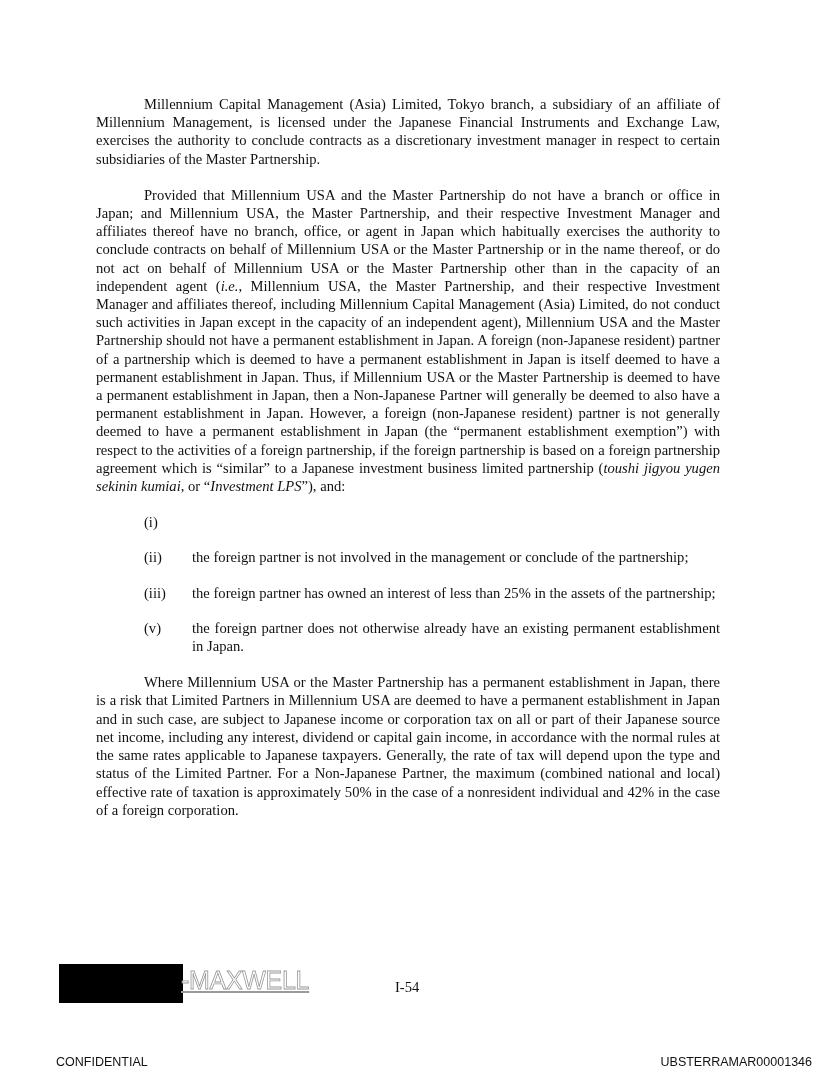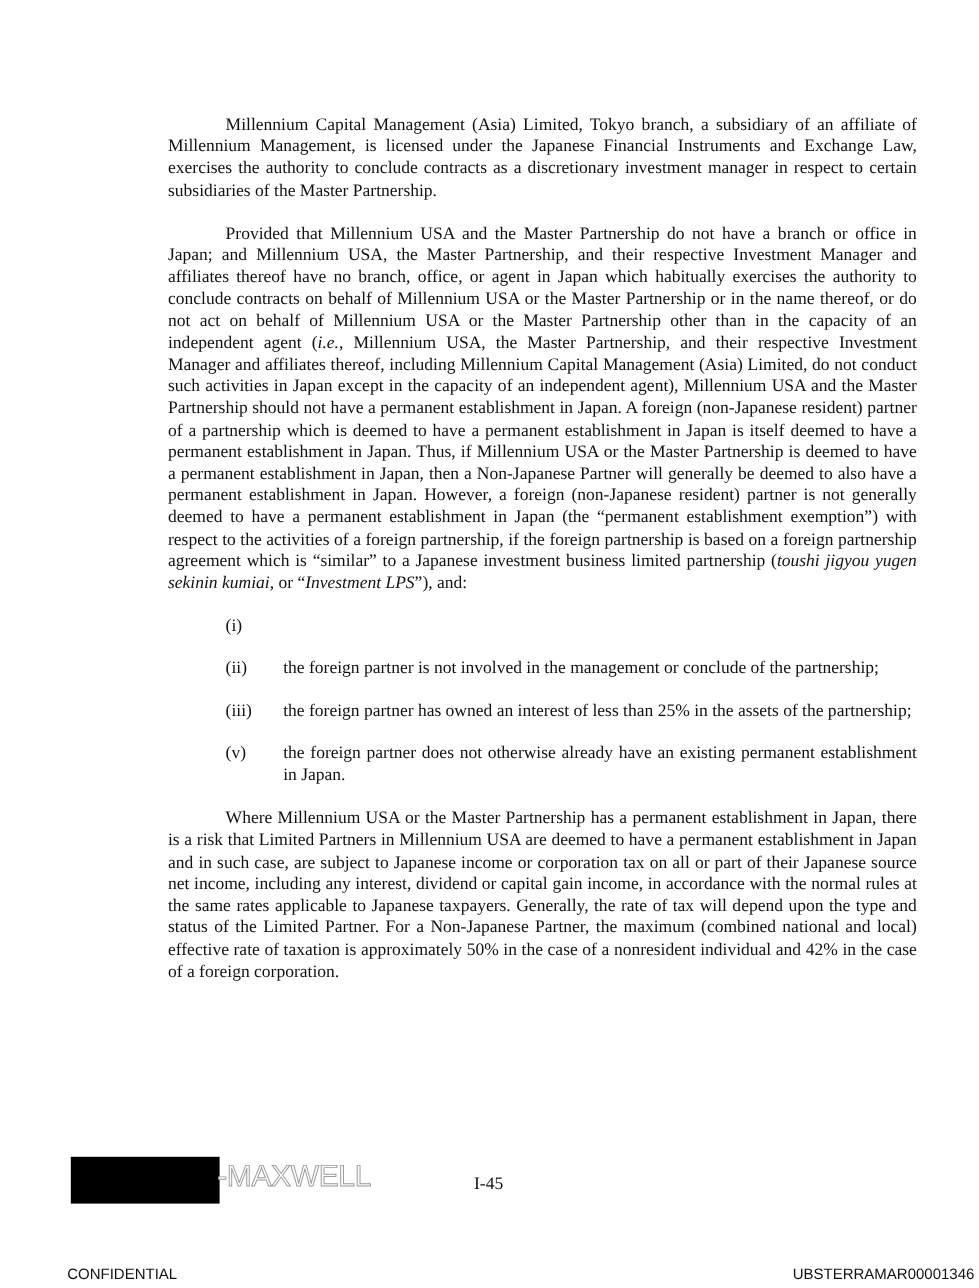--- a/index.html
+++ b/index.html
@@ -15,21 +15,20 @@
       font-family: "Liberation Serif", "DejaVu Serif", serif;
       color: #111111;
     }
     .page-body {
       position: absolute;
       left: 96px;
       top: 95px;
       width: 624px;
       font-size: 14.6px;
       line-height: 18.2px;
-      margin-left: 44px;
     }
     .para {
       margin: 0 0 18px 0;
       text-align: justify;
       text-indent: 48px;
     }
     .para i { }
     .list {
       margin: 0 0 18px 0;
       padding: 0;
@@ -59,20 +58,21 @@
     .watermark {
       position: absolute;
       left: 181px;
       top: 966px;
       font-family: "Liberation Sans", "DejaVu Sans", sans-serif;
       font-size: 25px;
       letter-spacing: -0.3px;
       color: #ffffff;
       -webkit-text-stroke: 0.8px #9a9a9a;
       line-height: 28px;
+      text-decoration: underline;
     }
     .page-number {
       position: absolute;
       left: 395px;
       top: 978px;
       font-size: 14.6px;
       line-height: 18px;
     }
     .footer-left {
       position: absolute;
@@ -115,16 +115,16 @@
       <span class="list-marker">(v)</span>
       <span class="list-text">the foreign partner does not otherwise already have an existing permanent establishment in Japan.</span>
     </li>
   </ul>
 
   <p class="para">Where Millennium USA or the Master Partnership has a permanent establishment in Japan, there is a risk that Limited Partners in Millennium USA are deemed to have a permanent establishment in Japan and in such case, are subject to Japanese income or corporation tax on all or part of their Japanese source net income, including any interest, dividend or capital gain income, in accordance with the normal rules at the same rates applicable to Japanese taxpayers. Generally, the rate of tax will depend upon the type and status of the Limited Partner.  For a Non-Japanese Partner, the maximum (combined national and local) effective rate of taxation is approximately 50% in the case of a nonresident individual and 42% in the case of a foreign corporation.</p>
 </div>
 
 <div class="redaction-box"></div>
 <div class="watermark">-MAXWELL</div>
-<div class="page-number">I-45</div>
+<div class="page-number">I-54</div>
 
 <div class="footer-left">CONFIDENTIAL</div>
 <div class="footer-right">UBSTERRAMAR00001346</div>
 
 </body></html>

